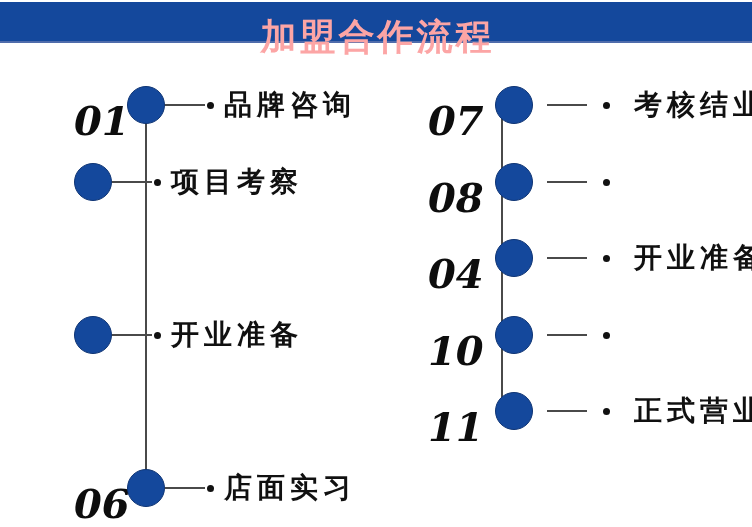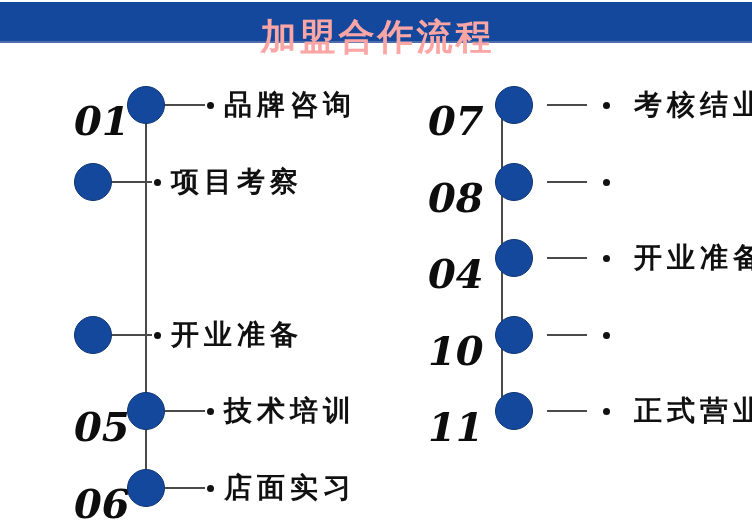--- a/index.html
+++ b/index.html
@@ -133,27 +133,20 @@
     <span class="step-hline"></span>
     <span class="step-dot"></span>
     <span class="step-label">项目考察</span>
   </div>
   <div class="step-row col-left row-3">
     <span class="step-circle"></span>
     <span class="step-hline"></span>
     <span class="step-dot"></span>
     <span class="step-label">开业准备</span>
   </div>
-  <div class="step-row col-left row-4">
-    <span class="step-num">05</span>
-    <span class="step-circle"></span>
-    <span class="step-hline"></span>
-    <span class="step-dot"></span>
-    <span class="step-label">技术培训</span>
-  </div>
   <div class="step-row col-left row-5">
     <span class="step-num">06</span>
     <span class="step-circle"></span>
     <span class="step-hline"></span>
     <span class="step-dot"></span>
     <span class="step-label">店面实习</span>
   </div>
 
   <div class="step-row col-right row-0">
     <span class="step-num">07</span>

